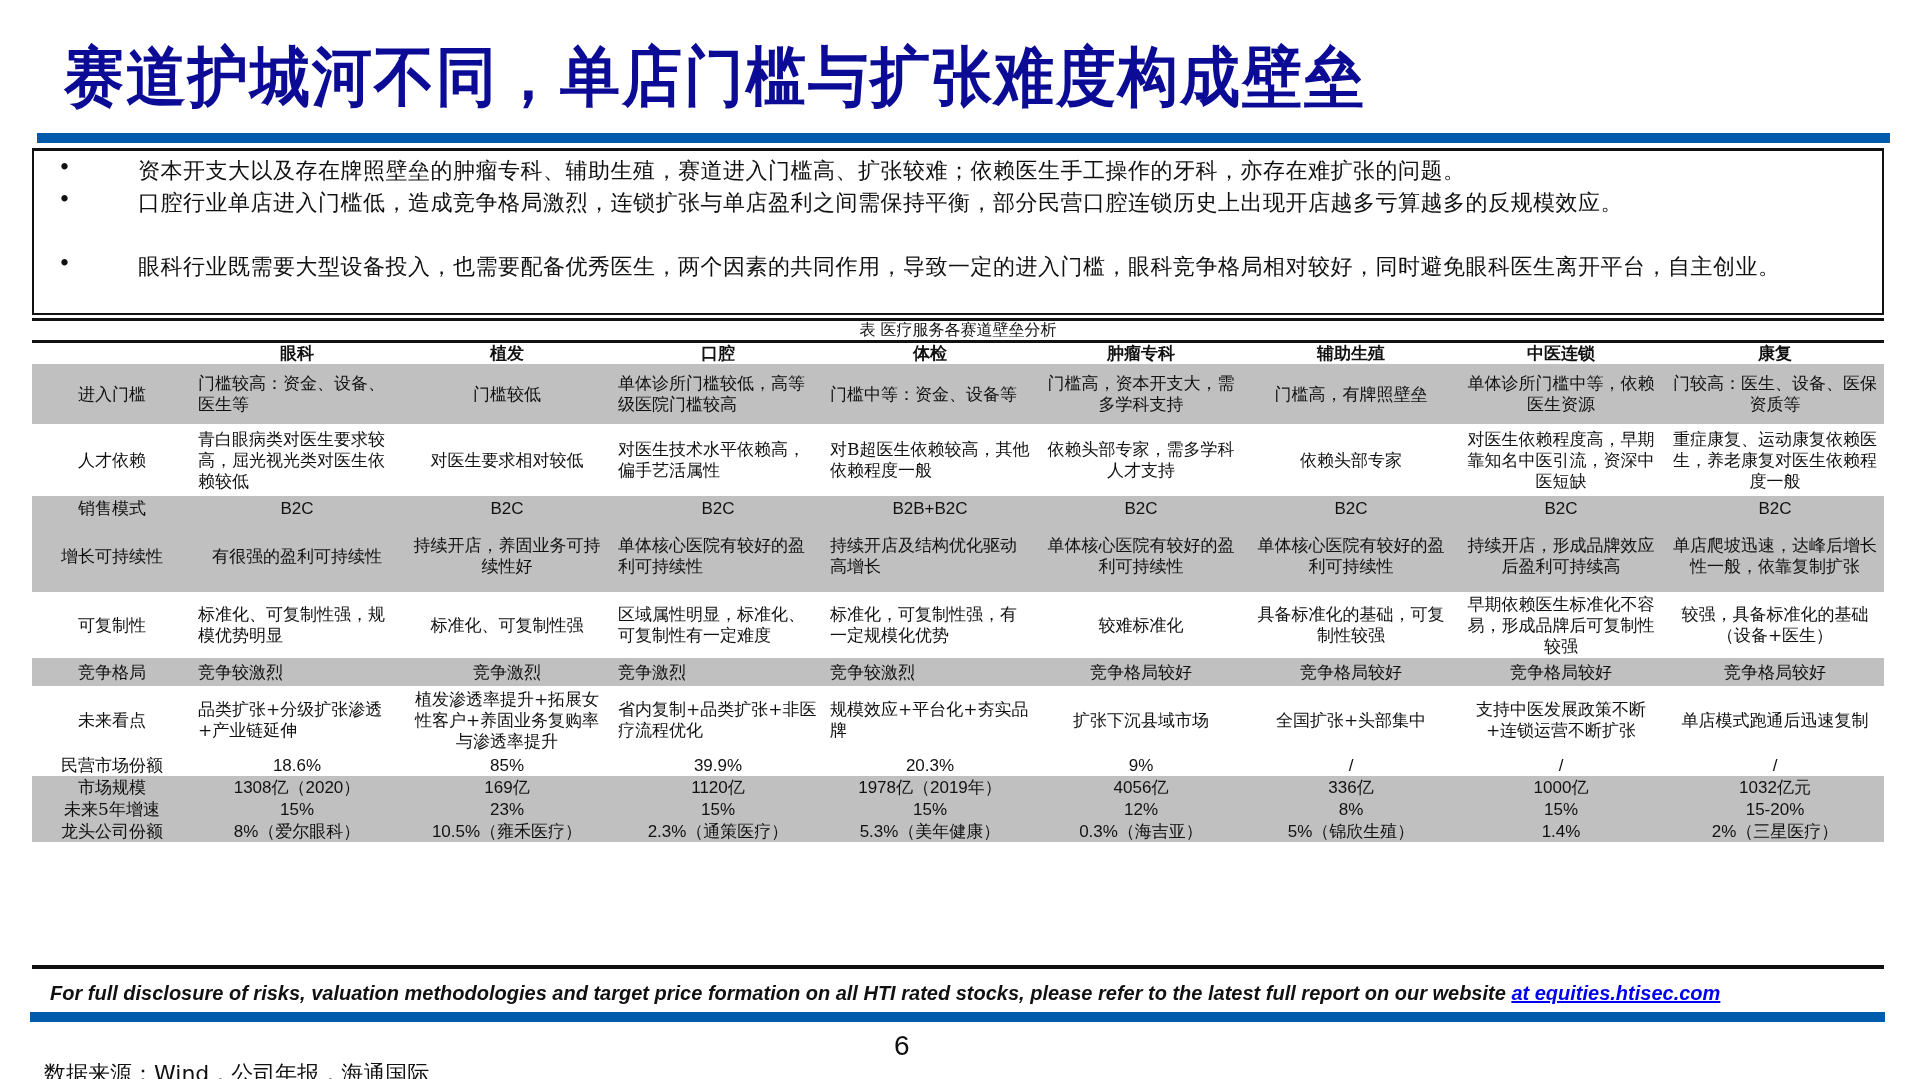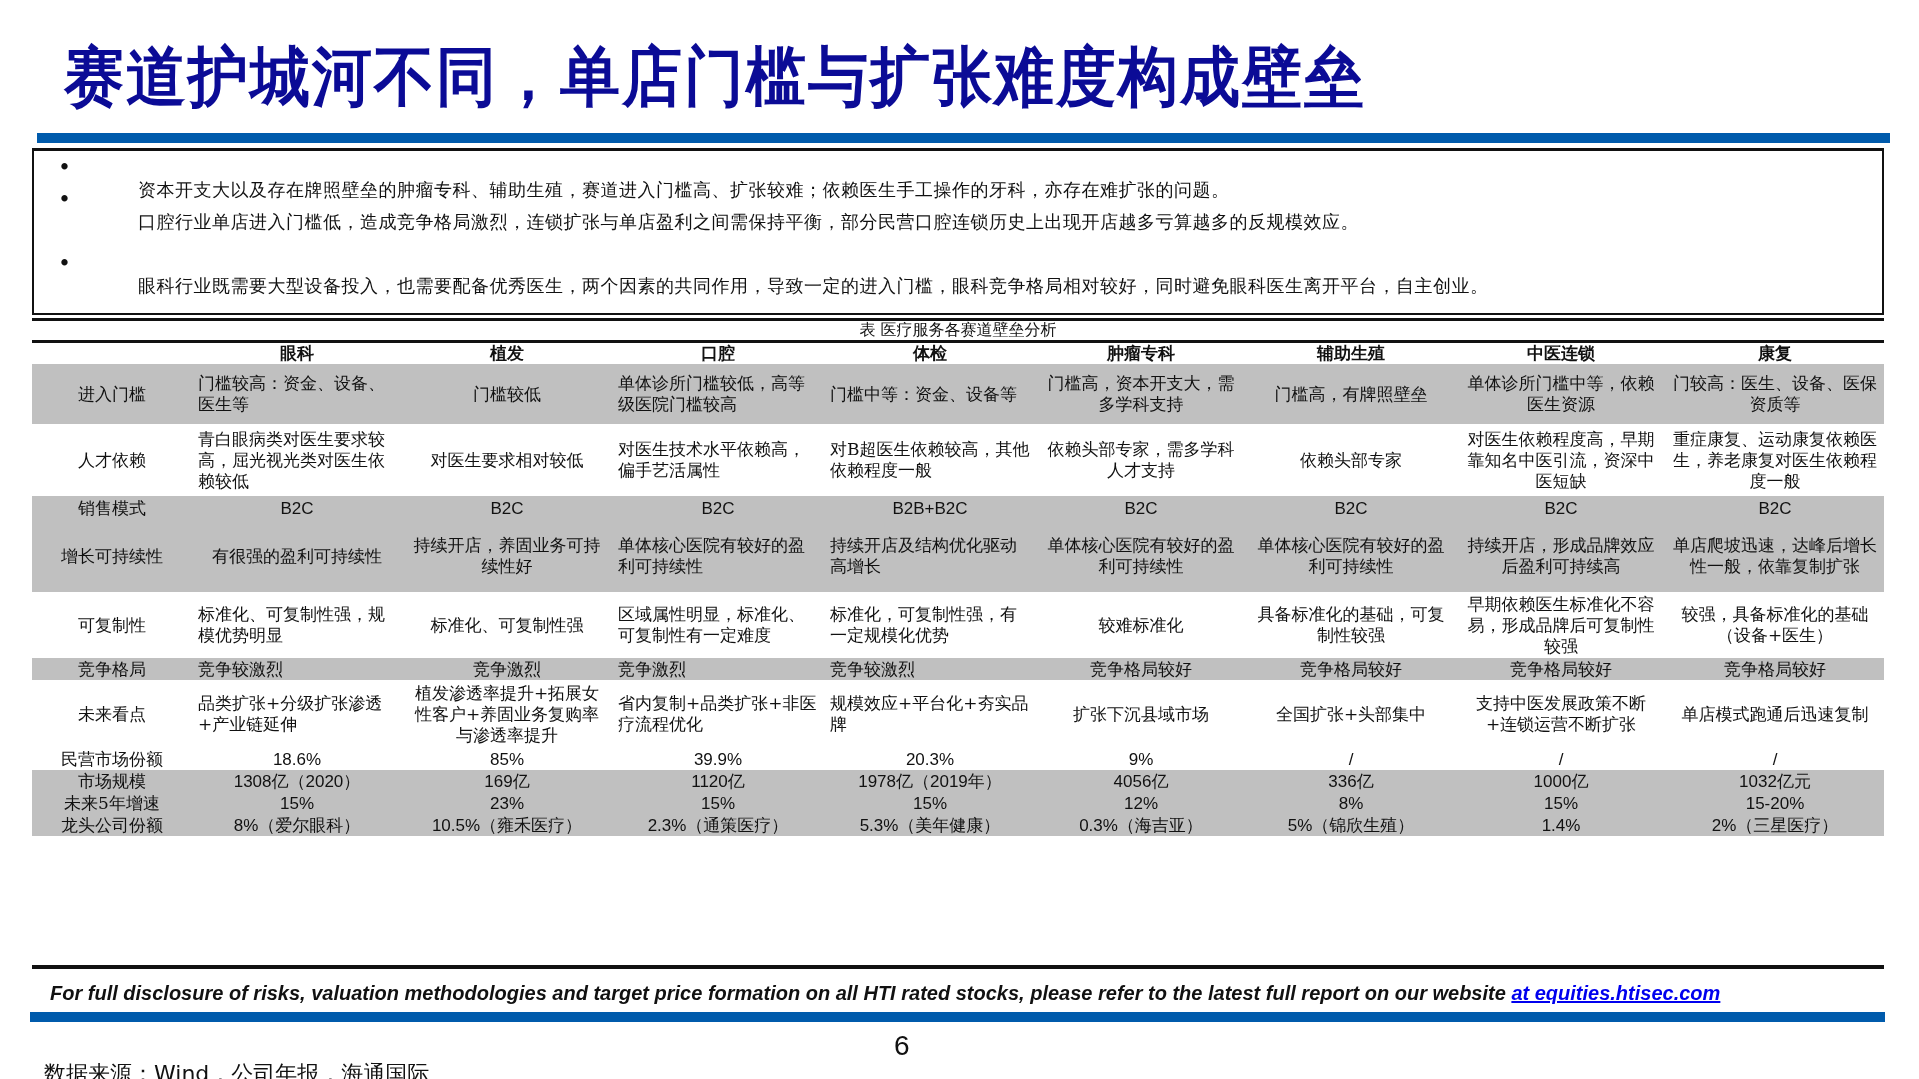--- a/index.html
+++ b/index.html
@@ -5,22 +5,22 @@
   html, body { margin:0; padding:0; background:#ffffff; }
   body { width:1919px; height:1079px; position:relative; overflow:hidden;
          font-family:"DejaVu Serif","Liberation Serif",serif; color:#111; }
   .title { position:absolute; left:64px; top:34px; font-size:60px; font-weight:bold;
            color:#0b0b96; letter-spacing:2px; font-family:"DejaVu Sans","Liberation Sans",sans-serif;
            transform:scaleY(1.08); transform-origin:left top; white-space:nowrap; }
   .bar-top { position:absolute; left:37px; top:133px; width:1853px; height:10px; background:#005bac; }
   .bullet-box { position:absolute; left:32px; top:148px; width:1852px; height:167px;
                 border:2px solid #111; box-sizing:border-box; border-top:3px solid #111; }
   .bullet { position:absolute; left:24px; font-size:22px; }
-  .btext { position:absolute; left:104px; right:18px; font-size:18px; line-height:31px;
-           letter-spacing:0.5px;margin-top:19px; }
+  .btext { position:absolute; left:104px; right:18px; font-size:22px; line-height:31px;
+           letter-spacing:0.5px; }
   .caption-line { position:absolute; left:32px; width:1852px; height:3px; background:#111; }
   .caption { position:absolute; left:32px; width:1852px; top:320px; text-align:center;
              font-size:16px; font-weight:normal; font-family:"DejaVu Sans","Liberation Sans",sans-serif; }
   table.grid { position:absolute; left:32px; top:342px; width:1852px; border-collapse:collapse;
                table-layout:fixed; }
   table.grid td, table.grid th { padding:0 6px; font-size:17px; line-height:21px; vertical-align:middle;
                overflow:hidden; }
   table.grid th { font-weight:bold; text-align:center; height:22px; font-size:17px;
                   font-family:"DejaVu Sans","Liberation Sans",sans-serif; }
   table.grid td.rh { text-align:center; }
@@ -131,21 +131,21 @@
       <td class="rh">可复制性</td>
       <td class="l">标准化、可复制性强，规模优势明显</td>
       <td class="c">标准化、可复制性强</td>
       <td class="l">区域属性明显，标准化、可复制性有一定难度</td>
       <td class="l">标准化，可复制性强，有一定规模化优势</td>
       <td class="c">较难标准化</td>
       <td class="c">具备标准化的基础，可复制性较强</td>
       <td class="c">早期依赖医生标准化不容易，形成品牌后可复制性较强</td>
       <td class="c">较强，具备标准化的基础（设备+医生）</td>
     </tr>
-    <tr class="shade" style="height:22px">
+    <tr class="shade" style="height:28px">
       <td class="rh">竞争格局</td>
       <td class="l">竞争较激烈</td>
       <td class="c">竞争激烈</td>
       <td class="l">竞争激烈</td>
       <td class="l">竞争较激烈</td>
       <td class="c">竞争格局较好</td>
       <td class="c">竞争格局较好</td>
       <td class="c">竞争格局较好</td>
       <td class="c">竞争格局较好</td>
     </tr>

